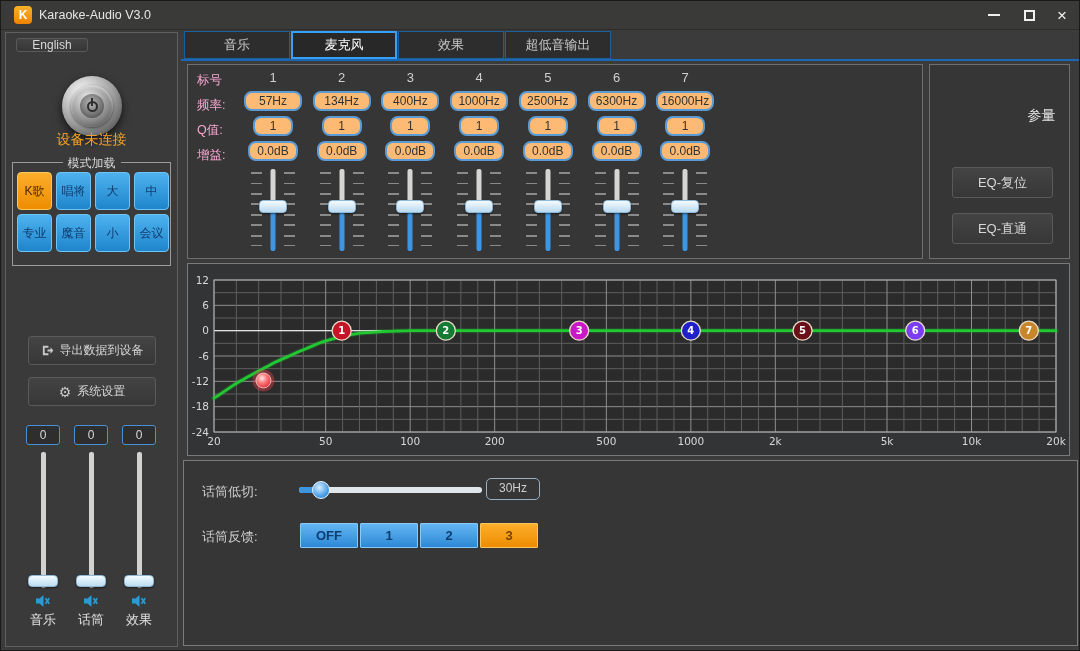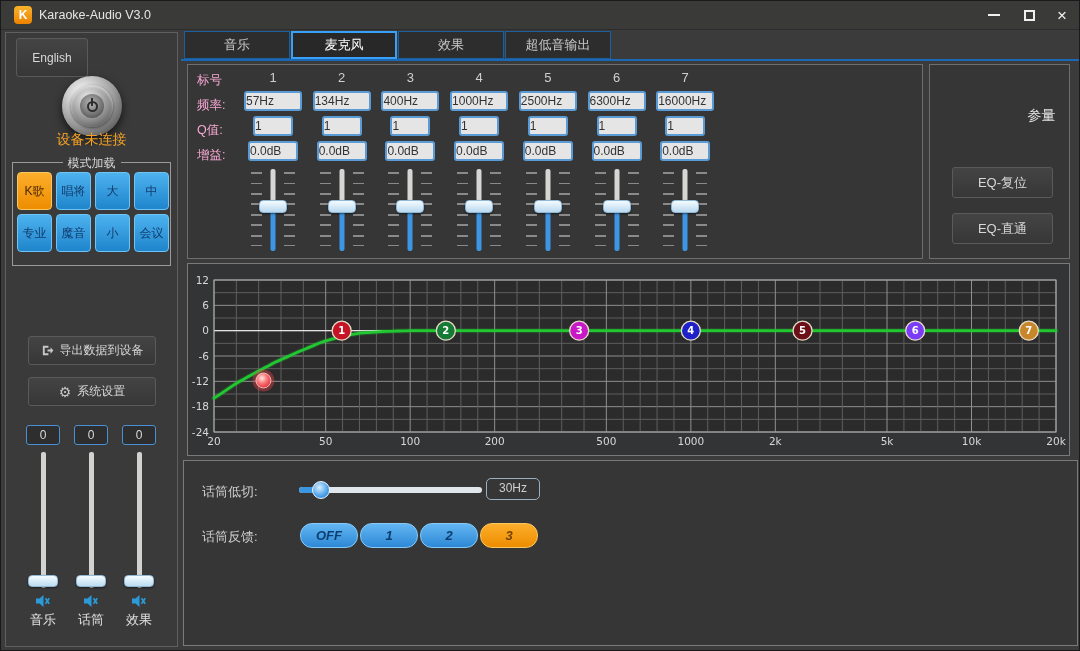--- a/index.html
+++ b/index.html
@@ -16,21 +16,21 @@
   .winbtn { position:absolute; top:0; width:34px; height:28px; display:flex; align-items:center; justify-content:center; }
   .winbtn.min { right:70px; } .winbtn.max { right:35px; } .winbtn.close { right:2px; }
   .min-glyph { width:12px; height:2px; background:#f0f0f0; }
   .max-glyph { width:11px; height:11px; border:2px solid #f0f0f0; }
   .close-glyph { color:#f0f0f0; font-size:17px; line-height:17px; }
 
   
   .sidebar { position:absolute; left:4px; top:31px; width:173px; height:615px; background:#3a3a3a; border:1px solid #5f5f5f; }
   .btn-dark { background:linear-gradient(#444,#373737); border:1px solid #5a5a5a; border-radius:3px;
               color:#d8d8d8; font-size:12px; display:flex; align-items:center; justify-content:center; gap:6px; }
-  .english-btn { position:absolute; left:10px; top:5px; width:72px; height:39px; }
+  .english-btn { position:absolute; left:10px; top:5px; width:72px; height:14px; }
   .knob { position:absolute; left:56px; top:43px; width:60px; height:60px; border-radius:50%;
           background:radial-gradient(circle at 35% 30%, #fff, #9a9a9a 55%, #5e5e5e 80%, #3d3d3d);
           box-shadow:0 4px 9px rgba(0,0,0,.65); }
   .knob-inner { position:absolute; inset:9px; border-radius:50%;
           background:radial-gradient(circle at 40% 32%, #ececec, #8a8a8a 60%, #3a3a3a);
           box-shadow:inset 0 2px 3px rgba(255,255,255,.55), 0 1px 3px rgba(0,0,0,.5); }
   .knob-core { position:absolute; inset:18px; border-radius:50%;
           background:radial-gradient(circle at 45% 38%, #b8b8b8, #6a6a6a 65%, #2e2e2e); }
   .power-ring { position:absolute; left:50%; top:50%; width:11px; height:11px; margin:-5px 0 0 -5.5px;
           border:2px solid #2e2e2e; border-radius:50%; }
@@ -68,22 +68,22 @@
   .panel { position:absolute; background:#363636; border:1px solid #6e6e6e; }
   .eq-panel    { left:186px; top:63px;  width:736px; height:195px; }
   .params-panel{ left:928px; top:63px;  width:141px; height:195px;padding-left:42px; }
   .graph-panel { left:186px; top:262px; width:883px; height:193px; background:#333436; border-color:#7a7a7a; }
   .bottom-panel{ left:182px; top:459px; width:895px; height:186px; border-color:#7a7a7a; }
 
   
   .eq-rowlabel { position:absolute; left:9px; color:#f9a8d4; font-size:12.5px; }
   .eq-col { position:absolute; top:0; width:68px; height:195px; display:flex; flex-direction:column; align-items:center; }
   .band-num { margin-top:5px; height:16px; line-height:16px; color:#cfcfcf; font-size:13px; }
-  .eq-input { height:20px; background:#e5e5e5; border:2px solid #5b9bd5; border-radius:3px;
-              color:#333; font-size:12px; text-align:left; line-height:16px; }
+  .eq-input { height:20px; background:#fdba74; border:2px solid #5b9bd5; border-radius:8px;
+              color:#333; font-size:12px; text-align:center; line-height:16px; }
   .freq-box { width:58px; margin-top:5px; }
   .q-box    { width:40px; margin-top:5px; }
   .gain-box { width:50px; margin-top:5px; }
   .eq-slider { position:relative; width:44px; height:84px; margin-top:7px; }
   .ticks { position:absolute; top:4px; width:11px; height:74px;
            background:repeating-linear-gradient(to bottom, #8a8a8a 0 1.5px, transparent 1.5px 10.5px); }
   .ticks.left { left:0; } .ticks.right { right:0; }
   .eq-track { position:absolute; left:50%; transform:translateX(-50%); top:1px; width:5px; height:82px; border-radius:2px;
               background:linear-gradient(to bottom, #d6d6d4 0 45%, #3c96e4 45% 100%); }
   .eq-handle { position:absolute; left:50%; transform:translateX(-50%); top:32px; width:28px; height:13px;
@@ -98,23 +98,23 @@
   
   .mic-label { position:absolute; left:18px; color:#cfcfcf; font-size:13px; }
   .h-slider { position:absolute; left:115px; top:20px; width:183px; height:18px; }
   .h-track { position:absolute; top:6px; left:0; right:0; height:6px; background:#dfe6ec; border-radius:3px; }
   .h-fill  { position:absolute; top:6px; left:0; width:20px; height:6px; background:#3a96e0; border-radius:3px; }
   .h-thumb { position:absolute; top:0; left:13px; width:18px; height:18px; border-radius:50%;
              background:radial-gradient(circle at 40% 35%, #d8eefc, #4aa0e8 60%, #2a7ec8); border:1px solid #eaf5ff; }
   .lowcut-box { position:absolute; left:302px; top:17px; width:54px; height:22px; border:1.5px solid #9ab0c0;
                 border-radius:5px; color:#cfcfcf; font-size:12px; text-align:center; line-height:19px; }
   .fb-row { position:absolute; left:116px; top:62px; display:flex; gap:2px; }
-  .fb-btn { width:58px; height:25px; border-radius:12px; background:linear-gradient(#63b6f2,#2d88d6);
+  .fb-btn { width:58px; height:25px; border-radius:1px; background:linear-gradient(#63b6f2,#2d88d6);
             border:1px solid #86cbf8; color:#0e3e70; font-size:13px; font-weight:bold;
-            display:flex; align-items:center; justify-content:center;font-style:italic; }
+            display:flex; align-items:center; justify-content:center; }
   .fb-btn.active { background:linear-gradient(#fcae2c,#ee8d00); border-color:#f8c860; color:#7a4200; }
 
   svg text { font-family:"DejaVu Sans","Liberation Sans",sans-serif; }
 </style>
 </head>
 <body>
 
 <div id="app">
 
   <div class="titlebar">

